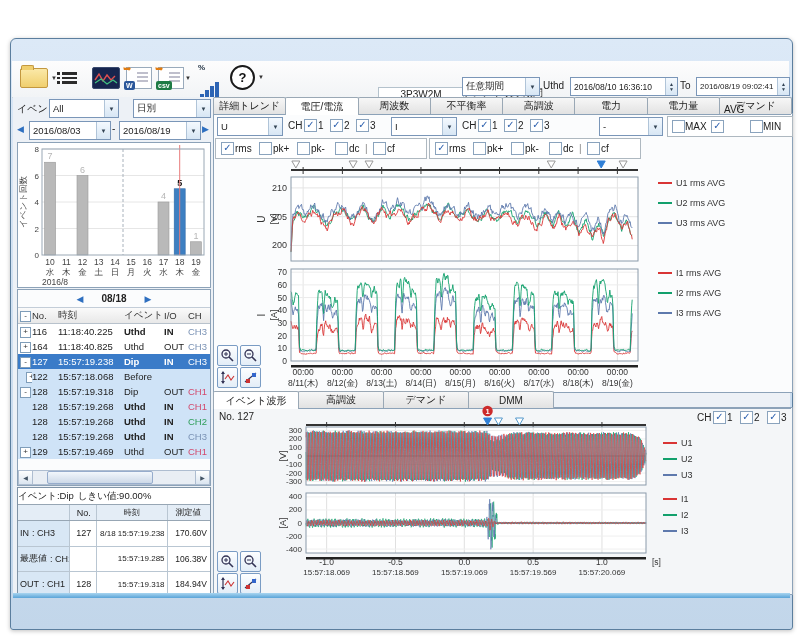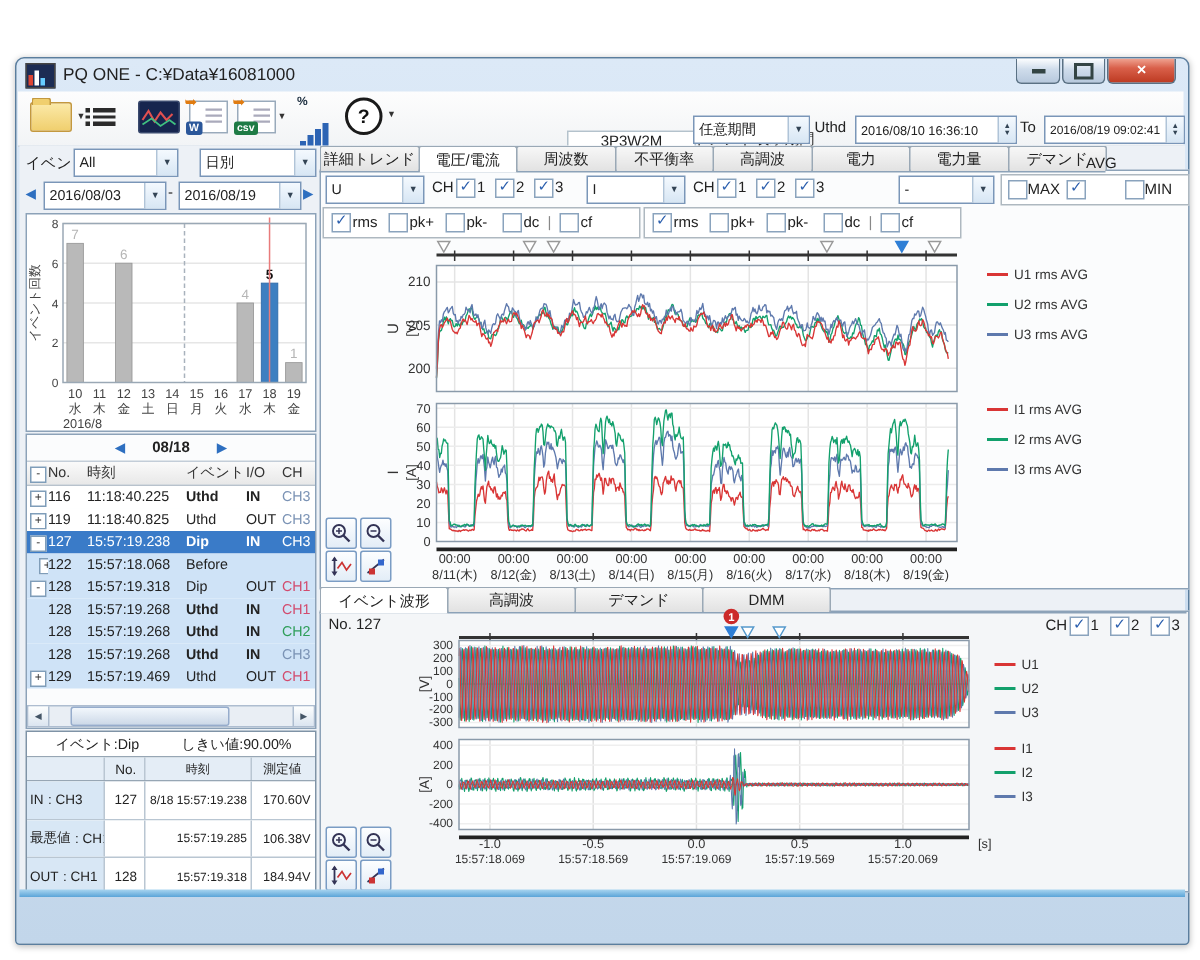--- a/index.html
+++ b/index.html
@@ -63,54 +63,37 @@
   .erow.hilite{background:#cfe3f7}
   .c{overflow:hidden;white-space:nowrap}
   .c.tree{width:14px}.c.no{width:26px}.c.tm{width:66px}.c.ev{width:40px}.c.io{width:24px}.c.chv{width:20px}
   .b{font-weight:bold}
   .exp{display:inline-block;width:9px;height:9px;border:1px solid #7f9db9;background:#fff;color:#333;font-size:8px;line-height:7px;text-align:center;font-style:normal;margin-left:2px}
   .exp.nst{margin-left:8px}
   .sbar{position:absolute;height:13px;border:1px solid #aebdd0;background:#e9eef4;display:flex;align-items:center}
   .sbtn{width:13px;height:100%;background:linear-gradient(#fdfefe,#dbe5f0);border-right:1px solid #aebdd0;font-size:6px;color:#456;display:flex;align-items:center;justify-content:center}
   .sbtn.r{border-right:none;border-left:1px solid #aebdd0;margin-left:auto}
   .sthumb{width:104px;height:11px;margin-left:14px;background:linear-gradient(#f2f7fc,#cdd9e8);border:1px solid #96accc;border-radius:2px}
-  .dtitle{display:flex;height:16px;align-items:center;font-size:9.5px;border-bottom:1px solid #97a6b4;background:#fff;padding-left:19px}
+  .dtitle{display:flex;height:16px;align-items:center;font-size:9.5px;border-bottom:1px solid #97a6b4;background:#fff;padding-left:0}
   .dhead,.drow{display:flex;font-size:9px}
   .dhead{height:15px;background:#e4edf6;border-bottom:1px solid #97a6b4}
   .drow{height:24.6px;background:#fff;border-bottom:1px solid #b9c6d2}
   .dc{border-right:1px solid #b9c6d2;display:flex;align-items:center;padding-left:2px;overflow:hidden;white-space:nowrap}
   .dc.k{width:52px;background:#d8e7f5;justify-content:flex-start;gap:3px}
   .dc.n{width:26px;justify-content:center}
   .dc.t{width:70px;font-size:8px;justify-content:flex-end;padding-right:2px}
   .dc.v{width:40px;font-size:8.5px;justify-content:flex-end;padding-right:3px;border-right:none}
   .zbtn{position:absolute;width:19px;height:19px;border:1px solid #7a9cc4;border-radius:2px;background:linear-gradient(#fdfeff,#e3edf7);display:flex;align-items:center;justify-content:center}
   .bluestrip{position:absolute;left:2px;top:554px;width:777px;height:5px;background:linear-gradient(#a9d5f0,#5aa4d8)}
 </style>
 </head>
 <body>
 
 <div class="window">
 
-  <div class="titlebar">
-    <span class="appico">
-        <i class="b1" style="height:7px;background:#d43"></i>
-        <i style="height:10px;background:#fff"></i>
-        <i style="height:5px;background:#6cf"></i>
-      </span>
-    <span class="title">PQ ONE - C:¥Data¥16081000</span>
-    <span class="winbtns">
-      <span class="wb min">
-          <i></i>
-        </span>
-      <span class="wb max">
-          <i></i>
-        </span>
-      <span class="wb close">×</span>
-    </span>
-  </div>
 
   <div class="toolbar">
     <span class="tbi" style="left:8px">
         <span class="folder"></span>
         <span class="dd">▼</span>
       </span>
     <span class="tbi listico" style="left:50px">
         <span>
           <i></i>
           <i></i>
@@ -267,21 +250,21 @@
           <div class="erow normal">
             <span class="c tree"><i class="exp">+</i></span>
             <span class="c no">116</span>
             <span class="c tm">11:18:40.225</span>
             <span class="c ev b">Uthd</span>
             <span class="c io b">IN</span>
             <span class="c chv" style="color:#7b93b5">CH3</span>
           </div>
           <div class="erow normal">
             <span class="c tree"><i class="exp">+</i></span>
-            <span class="c no">119</span>
+            <span class="c no">164</span>
             <span class="c tm">11:18:40.825</span>
             <span class="c ev">Uthd</span>
             <span class="c io">OUT</span>
             <span class="c chv" style="color:#7b93b5">CH3</span>
           </div>
           <div class="erow selected">
             <span class="c tree"><i class="exp">-</i></span>
             <span class="c no">127</span>
             <span class="c tm">15:57:19.238</span>
             <span class="c ev b">Dip</span>
@@ -341,21 +324,21 @@
   </div>
   <div class="sbar" style="left:7px;top:431px;width:190px">
     <span class="sbtn">◀</span>
     <span class="sthumb"></span>
     <span class="sbtn r">▶</span>
   </div>
 
   <div class="panel" style="left:6px;top:448px;width:192px;height:105px;border-color:#7f93a6">
     <div class="dtitle">
       <span>イベント:Dip</span>
-      <span style="margin-left:28px">しきい値:90.00%</span>
+      <span style="margin-left:4px">しきい値:90.00%</span>
     </div>
     <div class="dhead">
       <span class="dc k" style="background:#e4edf6"></span>
       <span class="dc n">No.</span>
       <span class="dc t" style="justify-content:center">時刻</span>
       <span class="dc v" style="justify-content:center">測定値</span>
     </div>
     <div id="detail-rows">
         <div class="drow">
           <span class="dc k">
@@ -381,21 +364,21 @@
             <span>: CH1</span>
           </span>
           <span class="dc n">128</span>
           <span class="dc t">15:57:19.318</span>
           <span class="dc v">184.94V</span>
         </div>
       </div>
   </div>
 
   <div class="panel" style="left:202px;top:74px;width:578px;height:278px"></div>
-  <div class="tabrow" style="left:202px;top:58px;width:524px">
+  <div class="tabrow" style="left:202px;top:58px;width:578px">
     <div class="tab" style="flex:1">詳細トレンド</div>
     <div class="tab on" style="flex:1">電圧/電流</div>
     <div class="tab" style="flex:1">周波数</div>
     <div class="tab" style="flex:1">不平衡率</div>
     <div class="tab" style="flex:1">高調波</div>
     <div class="tab" style="flex:1">電力</div>
     <div class="tab" style="flex:1">電力量</div>
     <div class="tab" style="flex:1">デマンド</div>
   </div>
 

